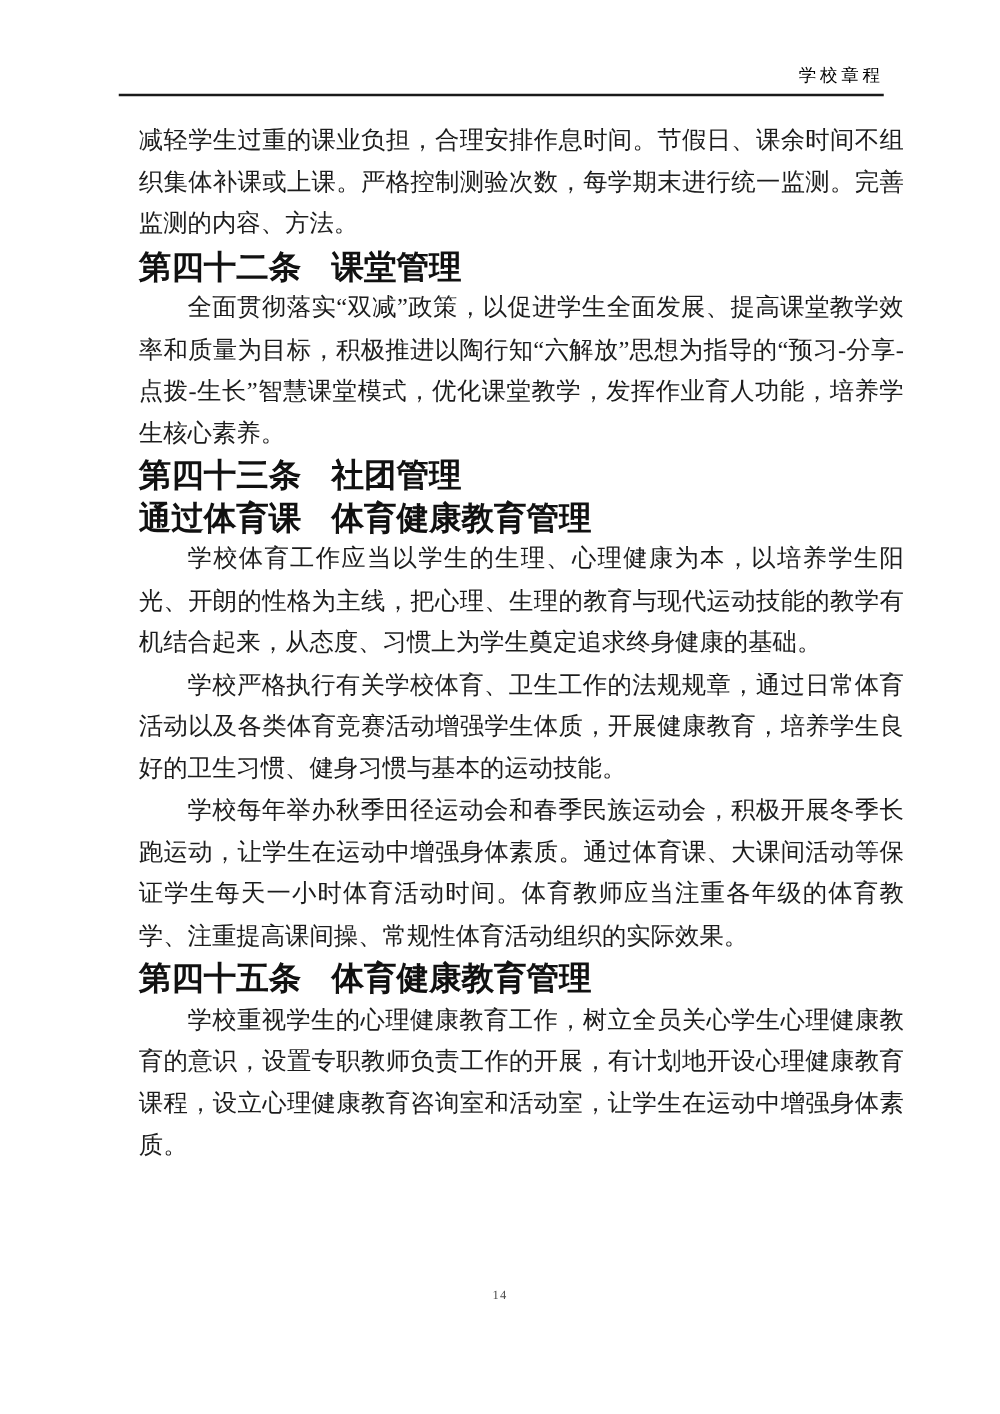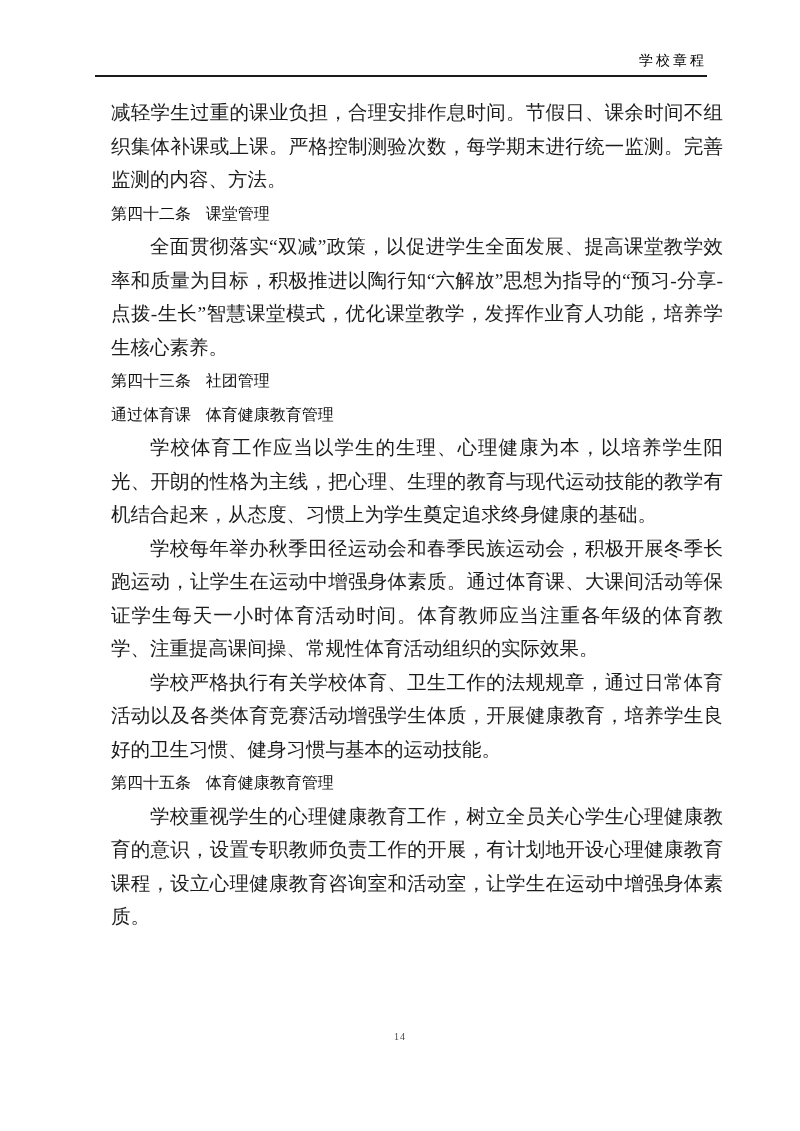--- a/index.html
+++ b/index.html
@@ -51,23 +51,23 @@
   }
   .body-text p {
     margin: 0;
     text-indent: 2em;
   }
   .body-text p.no-indent {
     text-indent: 0;
   }
   .section-heading {
     margin: 0;
-    font-size: 16px;
+    font-size: 26px;
     line-height: 33.5px;
-    font-weight: normal;
+    font-weight: bold;
     font-family: "Liberation Sans", "DejaVu Sans", sans-serif;
     color: #111111;
     text-align: left;
   }
   .section-heading .heading-title {
     margin-left: 0.65em;
   }
   .page-number {
     position: absolute;
     top: 1031px;
@@ -101,22 +101,22 @@
     <h2 class="section-heading">
       <span class="heading-num">第四十三条</span>
       <span class="heading-title">社团管理</span>
     </h2>
 
     <h2 class="section-heading">
       <span class="heading-num">通过体育课</span>
       <span class="heading-title">体育健康教育管理</span>
     </h2>
     <p>学校体育工作应当以学生的生理、心理健康为本，以培养学生阳光、开朗的性格为主线，把心理、生理的教育与现代运动技能的教学有机结合起来，从态度、习惯上为学生奠定追求终身健康的基础。</p>
+    <p>学校严格执行有关学校体育、卫生工作的法规规章，通过日常体育活动以及各类体育竞赛活动增强学生体质，开展健康教育，培养学生良好的卫生习惯、健身习惯与基本的运动技能。</p>
     <p>学校每年举办秋季田径运动会和春季民族运动会，积极开展冬季长跑运动，让学生在运动中增强身体素质。通过体育课、大课间活动等保证学生每天一小时体育活动时间。体育教师应当注重各年级的体育教学、注重提高课间操、常规性体育活动组织的实际效果。</p>
-    <p>学校严格执行有关学校体育、卫生工作的法规规章，通过日常体育活动以及各类体育竞赛活动增强学生体质，开展健康教育，培养学生良好的卫生习惯、健身习惯与基本的运动技能。</p>
 
     <h2 class="section-heading">
       <span class="heading-num">第四十五条</span>
       <span class="heading-title">体育健康教育管理</span>
     </h2>
     <p>学校重视学生的心理健康教育工作，树立全员关心学生心理健康教育的意识，设置专职教师负责工作的开展，有计划地开设心理健康教育课程，设立心理健康教育咨询室和活动室，让学生在运动中增强身体素质。</p>
 
   </div>
 </div>
 

